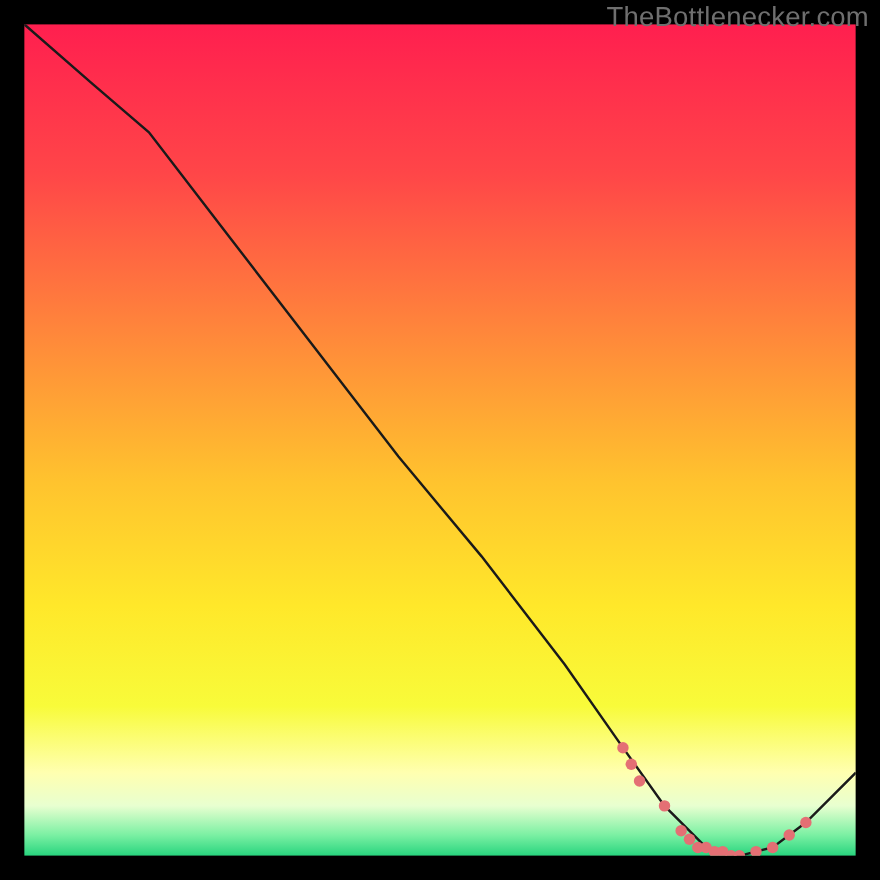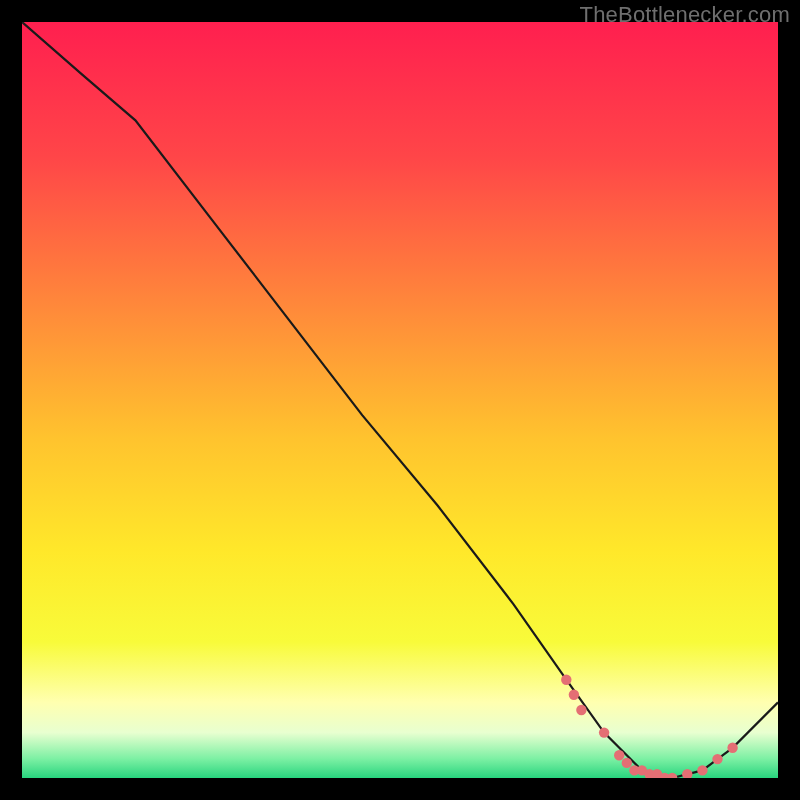--- a/index.html
+++ b/index.html
@@ -25,21 +25,21 @@
     height: 756px;
   }
   .plot svg {
     display: block;
   }
   .watermark {
     position: absolute;
     top: 2px;
     right: 10px;
     color: #6f6f6f;
-    font-size: 22px;
+    font-size: 25px;
     letter-spacing: 0.2px;
     font-weight: 400;
     user-select: none;
   }
 </style>
 </head>
 <body>
 
 <div class="stage">
 

